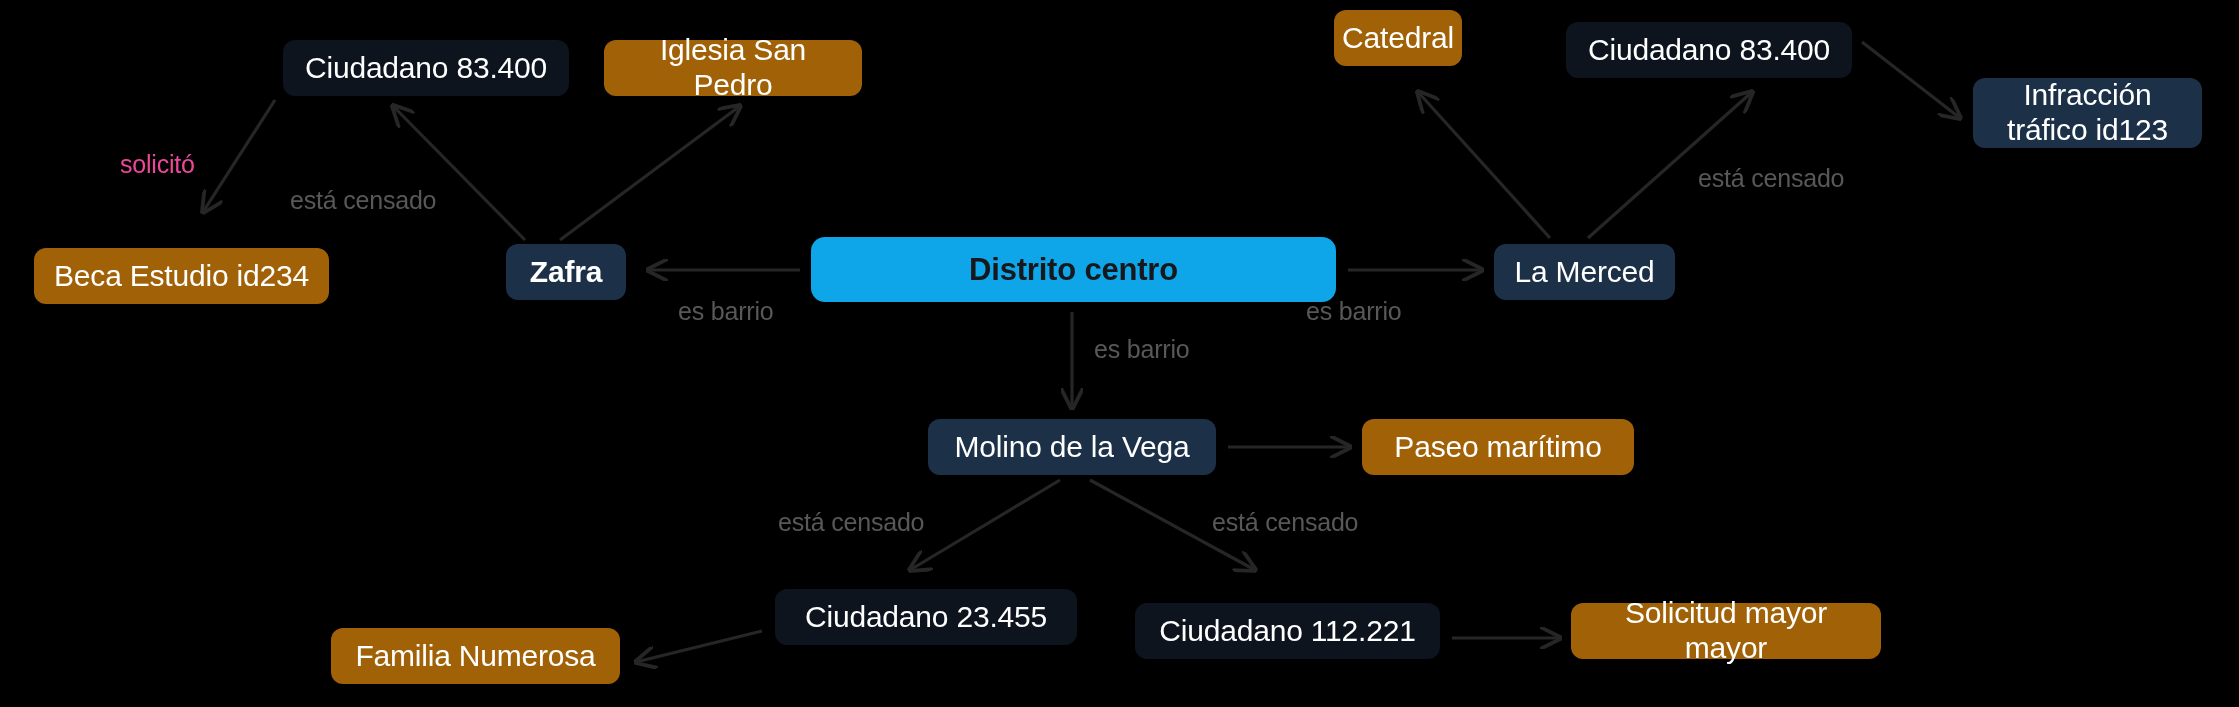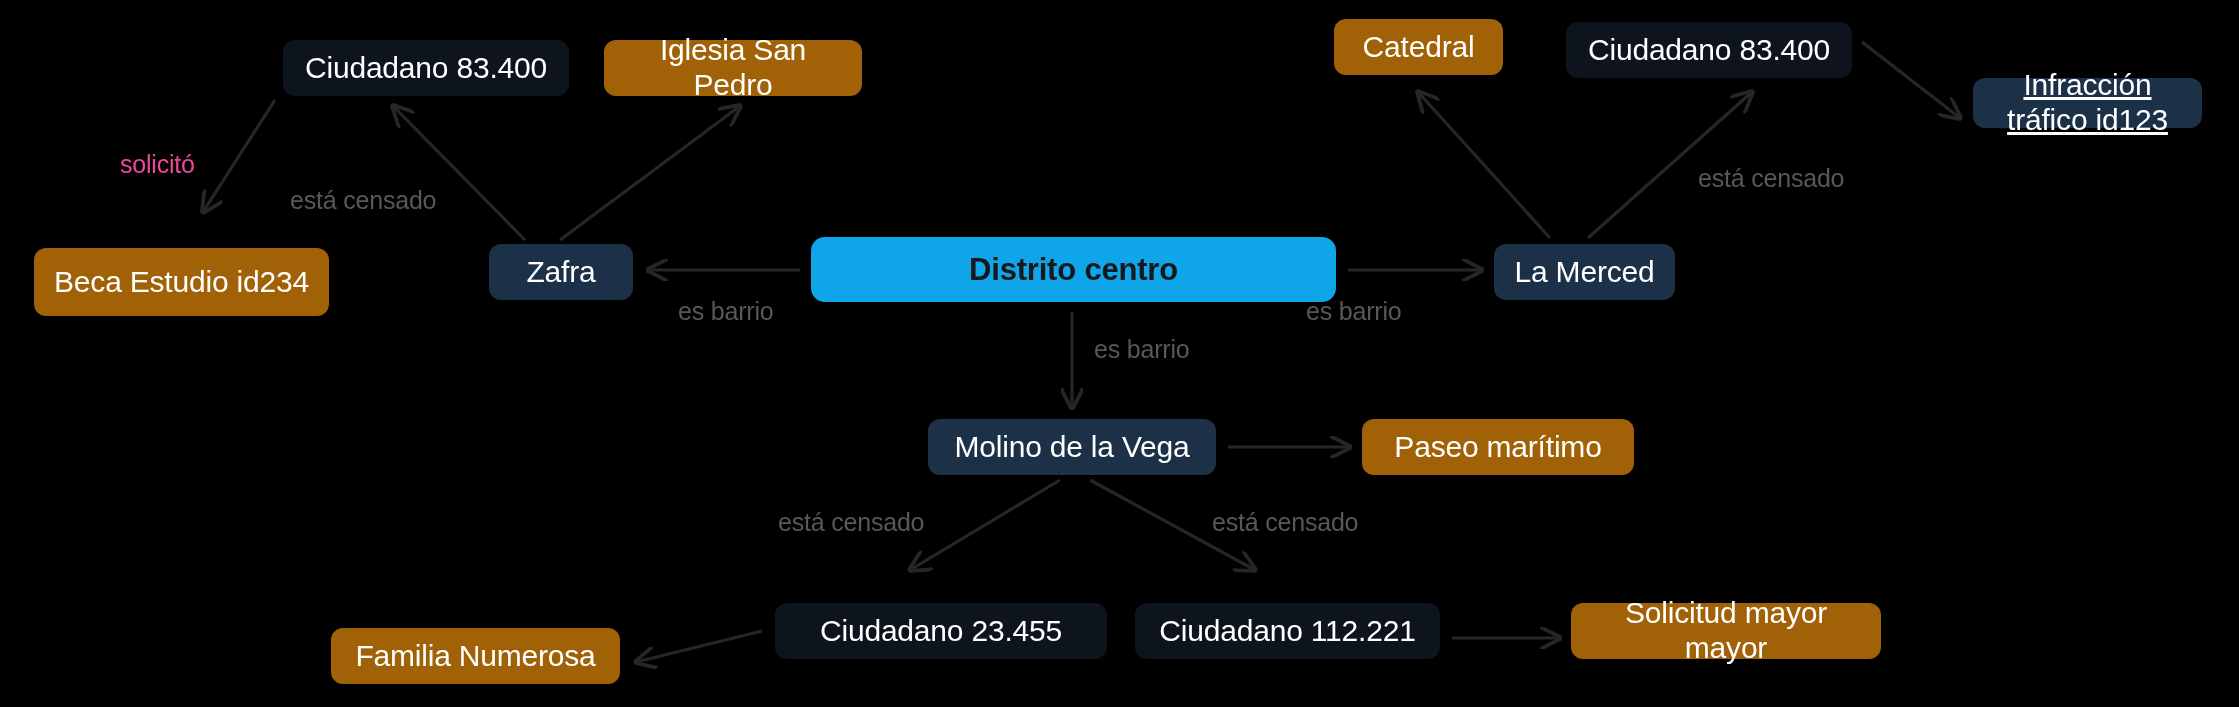--- a/index.html
+++ b/index.html
@@ -66,32 +66,32 @@
         <line x1="1060" y1="480" x2="910" y2="570" stroke="#262626" stroke-width="3.2" marker-end="url(#arrow)"></line>
         <line x1="1090" y1="480" x2="1255" y2="570" stroke="#262626" stroke-width="3.2" marker-end="url(#arrow)"></line>
         <line x1="762" y1="631" x2="636" y2="662" stroke="#262626" stroke-width="3.2" marker-end="url(#arrow)"></line>
         <line x1="1452" y1="638" x2="1560" y2="638" stroke="#262626" stroke-width="3.2" marker-end="url(#arrow)"></line>
       </g>
   </svg>
 
   <div id="node-layer">
       <div class="node t-citizen" style="left: 283px; top: 40px; width: 286px; height: 56px;"><span>Ciudadano 83.400</span></div>
       <div class="node t-doc" style="left: 604px; top: 40px; width: 258px; height: 56px;"><span>Iglesia San Pedro</span></div>
-      <div class="node t-doc" style="left: 1334px; top: 19px; width: 169px; height: 56px;"><span>Catedral</span></div>
+      <div class="node t-doc" style="left: 1334px; top: 10px; width: 128px; height: 56px;"><span>Catedral</span></div>
       <div class="node t-citizen" style="left: 1566px; top: 22px; width: 286px; height: 56px;"><span>Ciudadano 83.400</span></div>
-      <div class="node t-entity" style="left: 1973px; top: 78px; width: 229px; height: 50px; text-decoration: underline;"><span>Infracción
+      <div class="node t-entity" style="left: 1973px; top: 78px; width: 229px; height: 70px;"><span>Infracción
 tráfico id123</span></div>
-      <div class="node t-doc" style="left: 34px; top: 248px; width: 295px; height: 68px;"><span>Beca Estudio id234</span></div>
-      <div class="node t-entity" style="left: 489px; top: 244px; width: 144px; height: 56px;"><span>Zafra</span></div>
+      <div class="node t-doc" style="left: 34px; top: 248px; width: 295px; height: 56px;"><span>Beca Estudio id234</span></div>
+      <div class="node t-entity" style="left: 506px; top: 244px; width: 120px; height: 56px; font-weight: bold;"><span>Zafra</span></div>
       <div class="node t-root" style="left: 811px; top: 237px; width: 525px; height: 65px;"><span>Distrito centro</span></div>
       <div class="node t-entity" style="left: 1494px; top: 244px; width: 181px; height: 56px;"><span>La Merced</span></div>
       <div class="node t-entity" style="left: 928px; top: 419px; width: 288px; height: 56px;"><span>Molino de la Vega</span></div>
       <div class="node t-doc" style="left: 1362px; top: 419px; width: 272px; height: 56px;"><span>Paseo marítimo</span></div>
       <div class="node t-doc" style="left: 331px; top: 628px; width: 289px; height: 56px;"><span>Familia Numerosa</span></div>
-      <div class="node t-citizen" style="left: 775px; top: 603px; width: 332px; height: 56px; text-align: center;"><span>Ciudadano 23.455</span></div>
+      <div class="node t-citizen" style="left: 775px; top: 589px; width: 302px; height: 56px; text-align: center;"><span>Ciudadano 23.455</span></div>
       <div class="node t-citizen" style="left: 1135px; top: 603px; width: 305px; height: 56px; text-align: center;"><span>Ciudadano 112.221</span></div>
       <div class="node t-doc" style="left: 1571px; top: 603px; width: 310px; height: 56px;"><span>Solicitud mayor mayor</span></div>
     </div>
   <div id="label-layer">
       <div class="edge-label" style="left: 120px; top: 150px; color: #ec4899;">solicitó</div>
       <div class="edge-label" style="left: 290px; top: 186px; color: rgb(88, 88, 88);">está censado</div>
       <div class="edge-label" style="left: 678px; top: 297px; color: rgb(88, 88, 88);">es barrio</div>
       <div class="edge-label" style="left: 1306px; top: 297px; color: rgb(88, 88, 88);">es barrio</div>
       <div class="edge-label" style="left: 1094px; top: 335px; color: rgb(88, 88, 88);">es barrio</div>
       <div class="edge-label" style="left: 1698px; top: 164px; color: rgb(88, 88, 88);">está censado</div>

